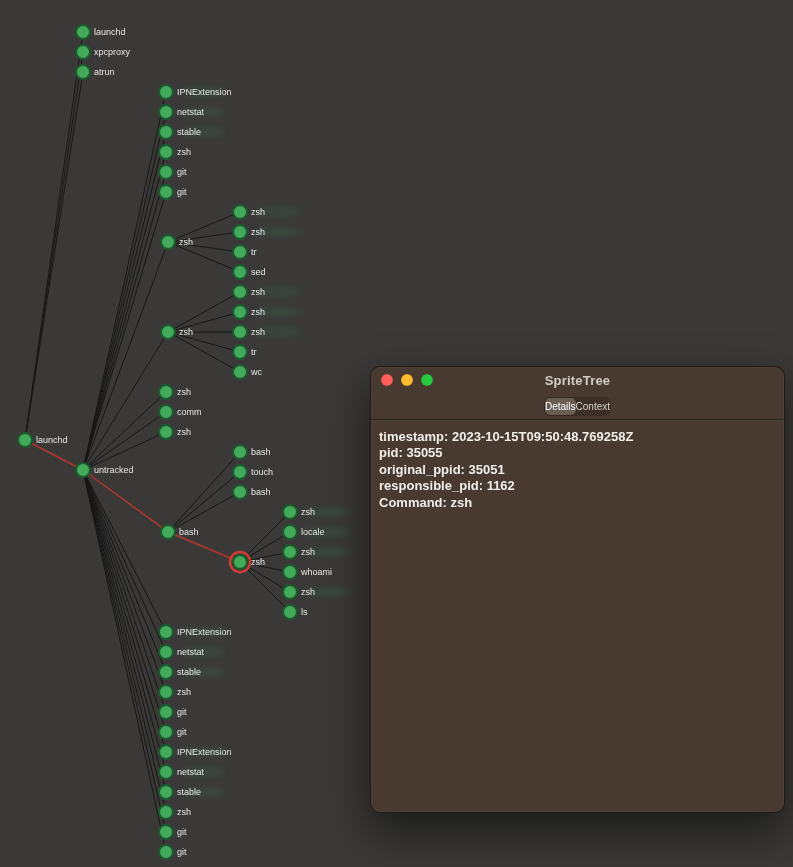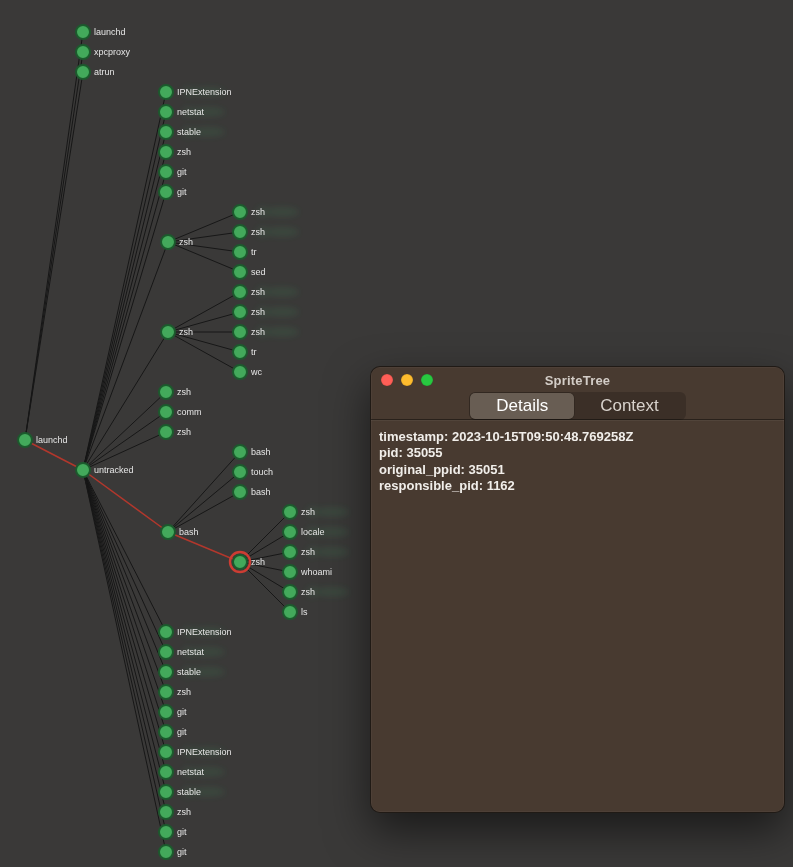--- a/index.html
+++ b/index.html
@@ -16,21 +16,21 @@
     box-shadow:0 18px 44px rgba(0,0,0,.55), inset 0 0 0 .5px rgba(255,255,255,.07);
     box-sizing:border-box;
     margin-top:28px;
   }
   .titlebar{height:26px;position:relative;display:flex;align-items:center;justify-content:center;}
   .lights{position:absolute;left:10px;top:7px;display:flex;gap:8px;}
   .light{width:12px;height:12px;border-radius:50%;display:inline-block;box-shadow:inset 0 0 1px rgba(0,0,0,.4);}
   .title{font-size:13px;font-weight:700;color:#d3cdc7;letter-spacing:.2px;}
   .tabrow{height:26px;display:flex;justify-content:center;align-items:center;}
   .segmented{display:flex;background:rgba(0,0,0,.18);border-radius:6px;padding:1px;}
-  .tab{font-size:17px;color:#d8d2cc;padding:3px 26px;border-radius:5px;white-space:nowrap;}
+  .tab{font-size:10px;color:#d8d2cc;padding:3px 0;border-radius:5px;white-space:nowrap;}
   .tab.selected{background:#685d53;color:#ffffff;box-shadow:0 0 0 .5px rgba(0,0,0,.3);}
   .divider{height:1px;background:rgba(0,0,0,.42);box-shadow:0 1px 0 rgba(255,255,255,.05);}
   .content{padding:9px 8px;color:#f1eeea;font-size:13px;line-height:16.4px;font-weight:bold;}
   .content div{white-space:nowrap;}
 </style>
 </head>
 <body>
 
 <svg id="tree" width="793" height="867" viewBox="0 0 793 867">
     <defs>
@@ -270,14 +270,15 @@
         <div class="tab selected">Details</div>
         <div class="tab">Context</div>
       </div>
   </div>
   <div class="divider"></div>
   <div class="content">
       <div>timestamp: 2023-10-15T09:50:48.769258Z</div>
       <div>pid: 35055</div>
       <div>original_ppid: 35051</div>
       <div>responsible_pid: 1162</div>
+      <div>Command: zsh</div>
     </div>
 </div>
 
 </body></html>

